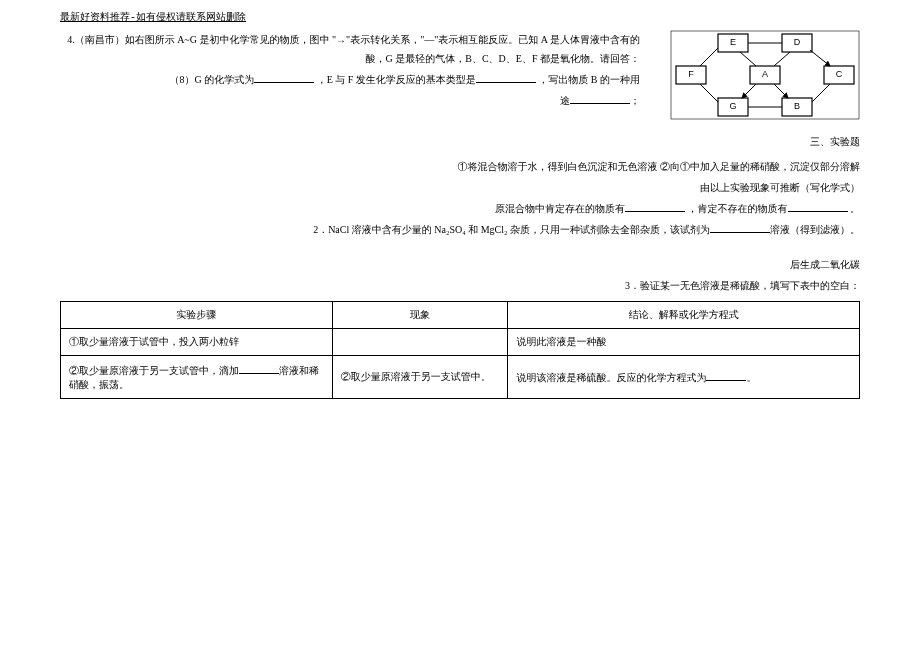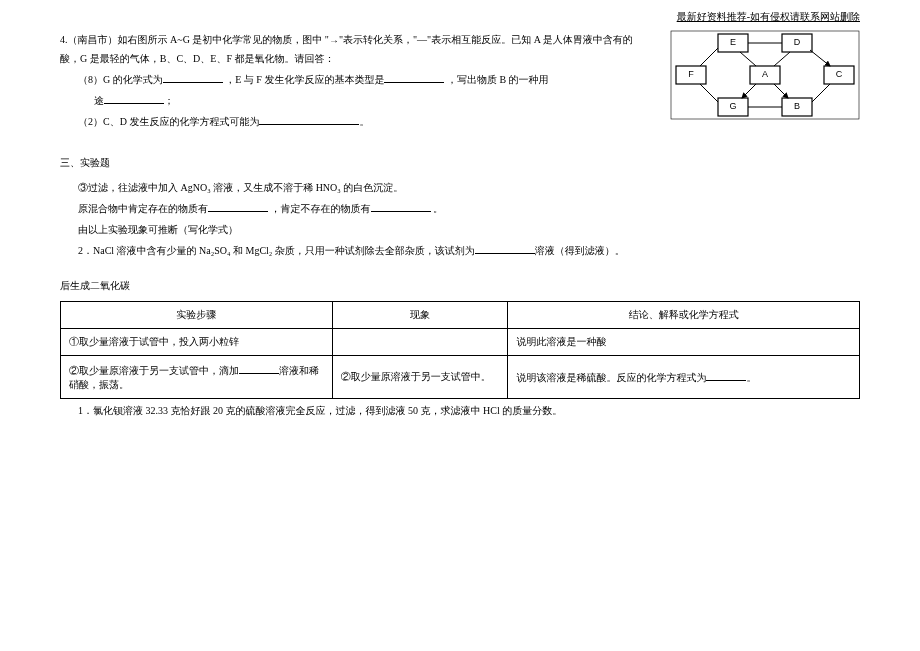--- a/index.html
+++ b/index.html
@@ -9,41 +9,43 @@
     font-size: 10px;
     color: #000;
     background: #fff;
     width: 920px;
   }
   .page {
     padding: 10px 60px 40px 60px;
     position: relative;
   }
   .header-banner {
-    text-align: right;
+    text-align: left;
     font-size: 10px;
     text-decoration: underline;
     margin-bottom: 6px;
+    font-family: Liberation Mono, monospace;
   }
   .content {
     position: relative;
   }
   .diagram {
     position: absolute;
     right: 0;
     top: 0;
     width: 190px;
     height: 90px;
   }
   .q4-text {
     width: 580px;
   }
   .line {
     line-height: 1.9;
     margin: 2px 0;
+    text-align: right;
   }
   .indent1 { padding-left: 18px; }
   .indent2 { padding-left: 34px; }
   .section-title {
     margin-top: 22px;
     margin-bottom: 6px;
   }
   .blank {
     display: inline-block;
     border-bottom: 1px solid #000;
@@ -140,40 +142,38 @@
     <div class="q4-text">
       <div class="line">4.（南昌市）如右图所示 A~G 是初中化学常见的物质，图中 "→"表示转化关系，"—"表示相互能反应。已知 A 是人体胃液中含有的酸，G 是最轻的气体，B、C、D、E、F 都是氧化物。请回答：</div>
       <div class="line indent1">
         <span>（8）G 的化学式为</span><span class="blank"></span>
         <span>，E 与 F 发生化学反应的基本类型是</span><span class="blank"></span>
         <span>，写出物质 B 的一种用</span>
       </div>
       <div class="line indent2">
         <span>途</span><span class="blank"></span><span>；</span>
       </div>
-      <div class="line indent1">
-        <span>（2）C、D 发生反应的化学方程式可能为</span><span class="blank blank-long"></span><span>。</span>
-      </div>
     </div>
 
     <div class="line section-title">三、实验题</div>
 
-    <div class="line indent1">③过滤，往滤液中加入 AgNO₃ 溶液，又生成不溶于稀 HNO₃ 的白色沉淀。</div>
+    <div class="line indent1">①将混合物溶于水，得到白色沉淀和无色溶液  ②向①中加入足量的稀硝酸，沉淀仅部分溶解</div>
+    <div class="line indent1">由以上实验现象可推断（写化学式）</div>
     <div class="line indent1">
       <span>原混合物中肯定存在的物质有</span><span class="blank"></span>
       <span>，肯定不存在的物质有</span><span class="blank"></span>
       <span>。</span>
     </div>
-    <div class="line indent1">由以上实验现象可推断（写化学式）</div>
     <div class="line indent1">
       <span>2．NaCl 溶液中含有少量的 Na₂SO₄ 和 MgCl₂ 杂质，只用一种试剂除去全部杂质，该试剂为</span><span class="blank"></span><span>溶液（得到滤液）。</span>
     </div>
 
     <div class="line" style="margin-top:16px">后生成二氧化碳</div>
 
+    <div class="line indent1">3．验证某一无色溶液是稀硫酸，填写下表中的空白：</div>
 
     <table class="exp">
       <tbody>
           <tr>
         <th style="width:34%">实验步骤</th>
         <th style="width:22%">现象</th>
         <th>结论、解释或化学方程式</th>
       </tr>
       <tr>
         <td>①取少量溶液于试管中，投入两小粒锌</td>
@@ -185,17 +185,16 @@
           <span>②取少量原溶液于另一支试管中，滴加</span><span class="blank" style="min-width:40px"></span><span>溶液和稀硝酸，振荡。</span>
         </td>
         <td>②取少量原溶液于另一支试管中。</td>
         <td>
           <span>说明该溶液是稀硫酸。反应的化学方程式为</span><span class="blank" style="min-width:40px"></span><span>。</span>
         </td>
       </tr>
     </tbody>
       </table>
 
-    <div class="line indent1">1．氯化钡溶液 32.33 克恰好跟 20 克的硫酸溶液完全反应，过滤，得到滤液 50 克，求滤液中 HCl 的质量分数。</div>
 
   </div>
 
 </div>
 
 </body></html>

